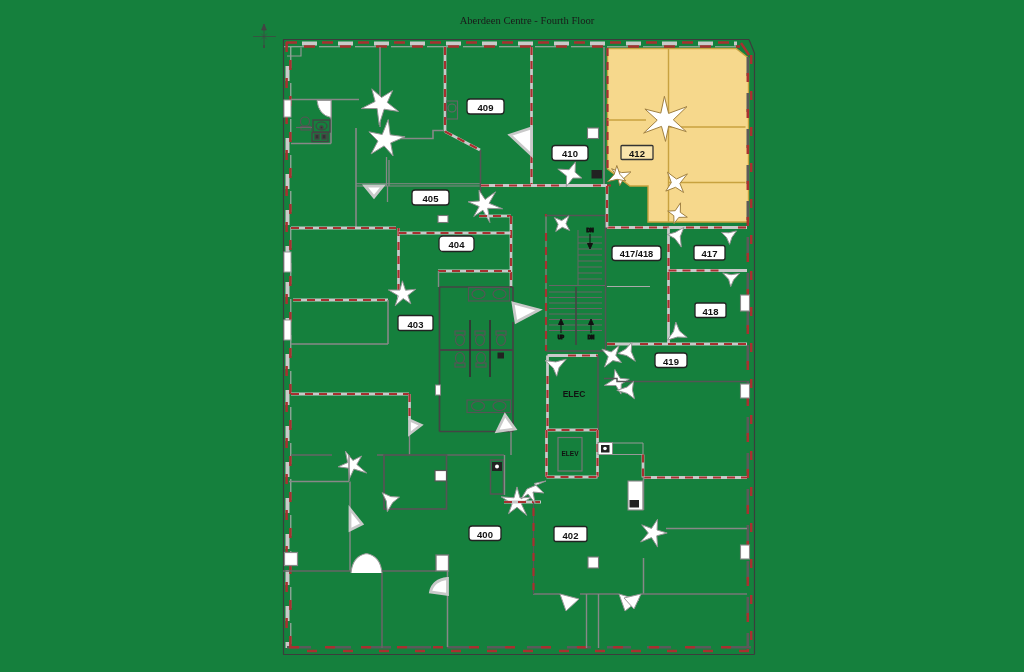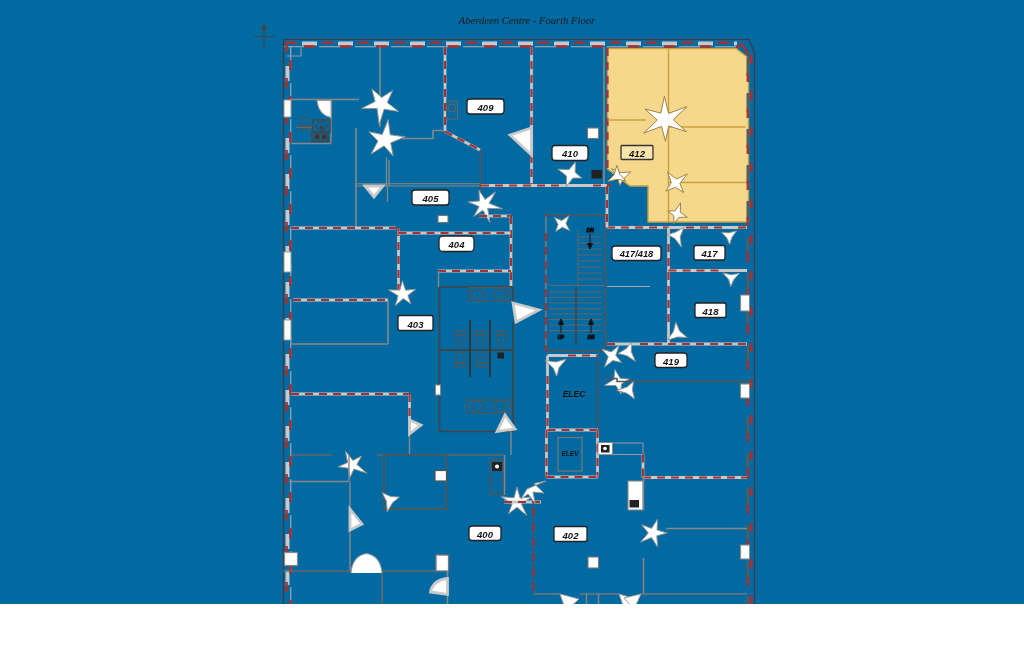--- a/index.html
+++ b/index.html
@@ -1,16 +1,16 @@
 <!DOCTYPE html>
 <html><head>
 <meta charset="utf-8">
 <style>
   html,body{margin:0;padding:0;background:#ffffff;}
-  #page{width:1024px;height:604px;position:relative;background:#0369a1;overflow:hidden;font-style:italic;}
+  #page{width:1024px;height:672px;position:relative;background:#15803d;overflow:hidden;}
   svg{position:absolute;left:0;top:0;}
   text{font-family:"Liberation Sans",sans-serif;}
 </style>
 </head>
 <body>
 <div id="page">
 <svg width="1024" height="672" viewBox="0 0 1024 672">
 <defs>
 </defs>
 

